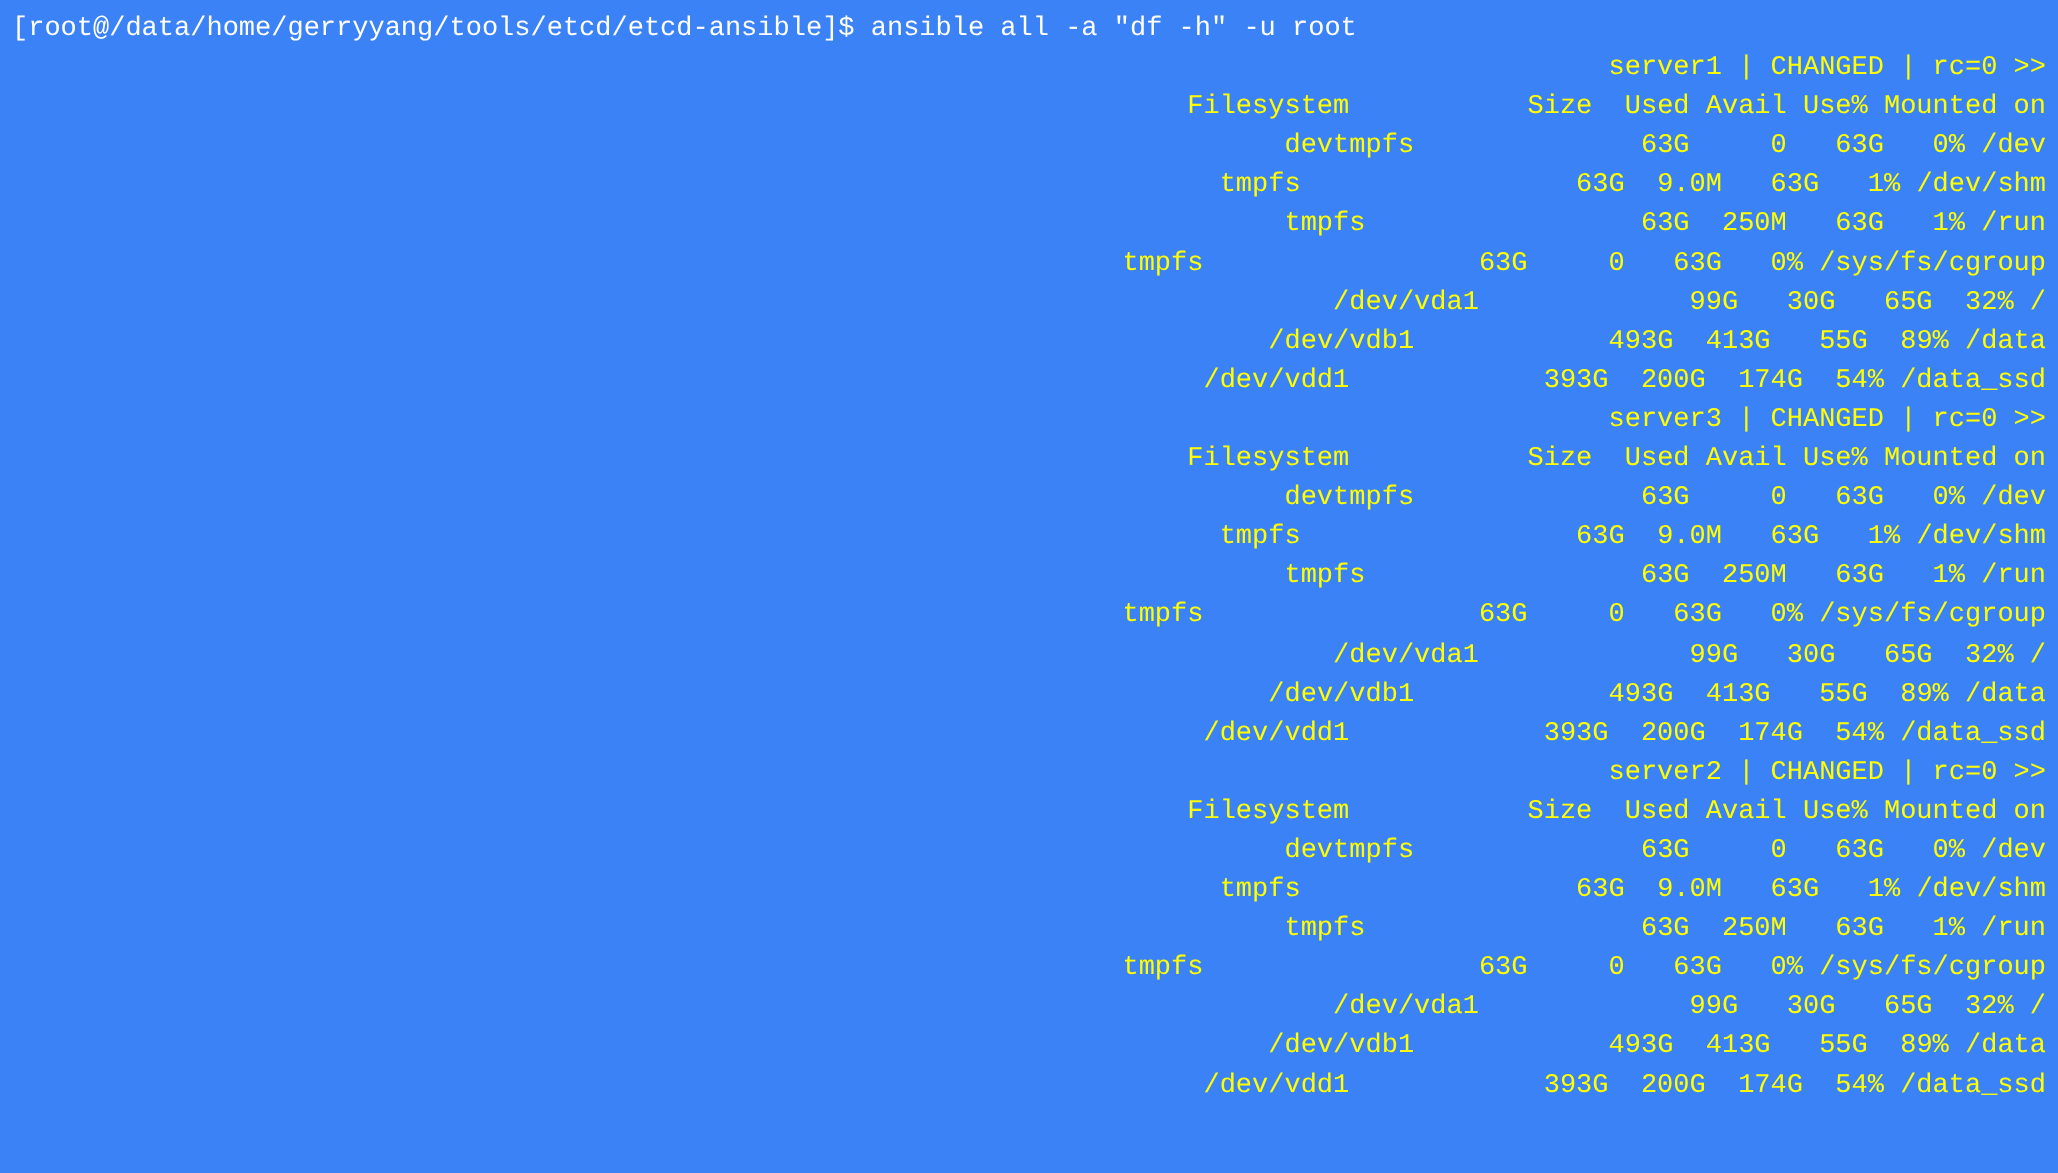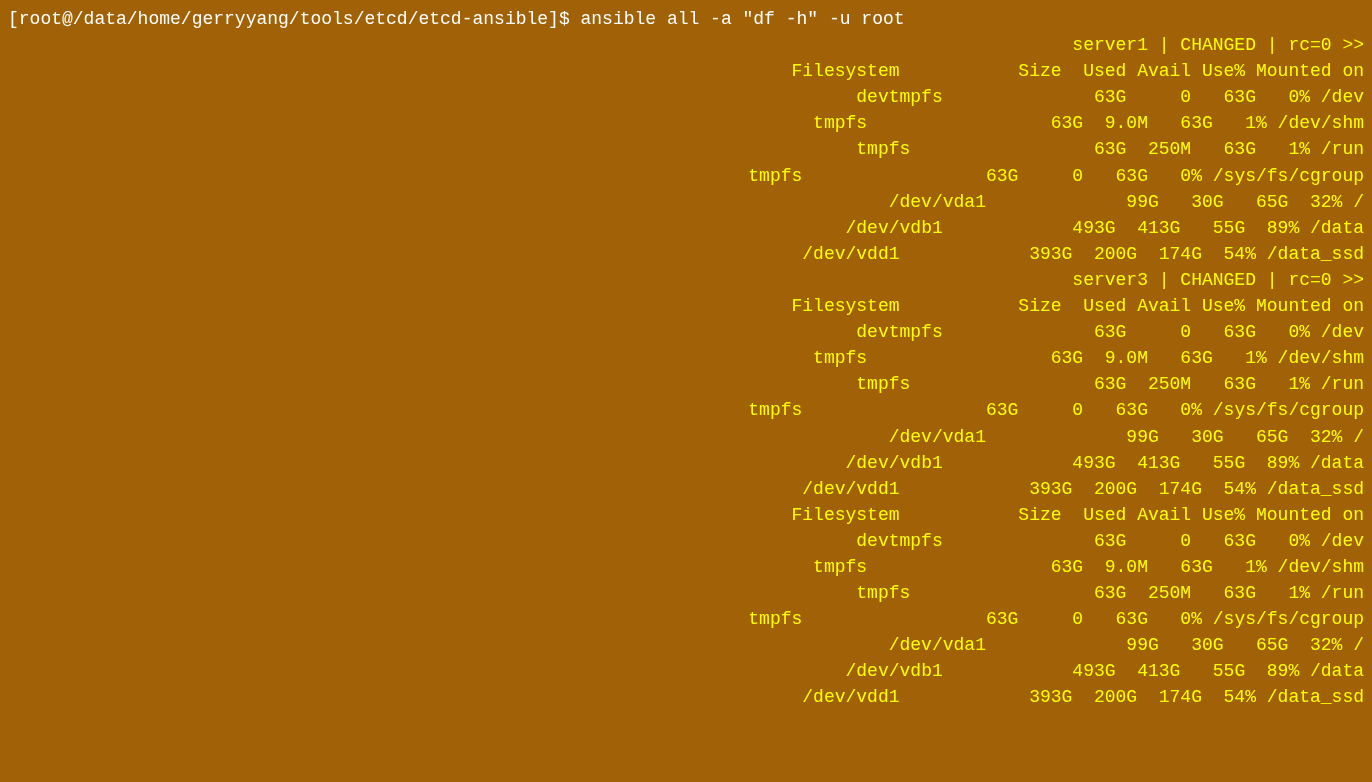--- a/index.html
+++ b/index.html
@@ -13,21 +13,21 @@
       font-family: 'Courier New', Courier, monospace;
       font-size: 18px;
       line-height: 1.45;
       color: #ffff00;
       width: 1372px;
       min-height: 782px;
       overflow: hidden;
     }
 
     .terminal {
-      background-color: #a16207;
+      background-color: #3b82f6;
       padding: 6px 8px;
       width: 1372px;
       min-height: 782px;
     }
 
     .line {
       white-space: pre;
       font-family: 'Courier New', Courier, monospace;
       font-size: 18px;
       line-height: 1.45;
@@ -59,20 +59,21 @@
       <div class="line yellow">/dev/vdd1            393G  200G  174G  54% /data_ssd</div>
       <div class="line yellow">server3 | CHANGED | rc=0 &gt;&gt;</div>
       <div class="line yellow">Filesystem           Size  Used Avail Use% Mounted on</div>
       <div class="line yellow">devtmpfs              63G     0   63G   0% /dev</div>
       <div class="line yellow">tmpfs                 63G  9.0M   63G   1% /dev/shm</div>
       <div class="line yellow">tmpfs                 63G  250M   63G   1% /run</div>
       <div class="line yellow">tmpfs                 63G     0   63G   0% /sys/fs/cgroup</div>
       <div class="line yellow">/dev/vda1             99G   30G   65G  32% /</div>
       <div class="line yellow">/dev/vdb1            493G  413G   55G  89% /data</div>
       <div class="line yellow">/dev/vdd1            393G  200G  174G  54% /data_ssd</div>
+      <div class="line yellow">server2 | CHANGED | rc=0 &gt;&gt;</div>
       <div class="line yellow">Filesystem           Size  Used Avail Use% Mounted on</div>
       <div class="line yellow">devtmpfs              63G     0   63G   0% /dev</div>
       <div class="line yellow">tmpfs                 63G  9.0M   63G   1% /dev/shm</div>
       <div class="line yellow">tmpfs                 63G  250M   63G   1% /run</div>
       <div class="line yellow">tmpfs                 63G     0   63G   0% /sys/fs/cgroup</div>
       <div class="line yellow">/dev/vda1             99G   30G   65G  32% /</div>
       <div class="line yellow">/dev/vdb1            493G  413G   55G  89% /data</div>
       <div class="line yellow">/dev/vdd1            393G  200G  174G  54% /data_ssd</div>
     </div>
 </div>

